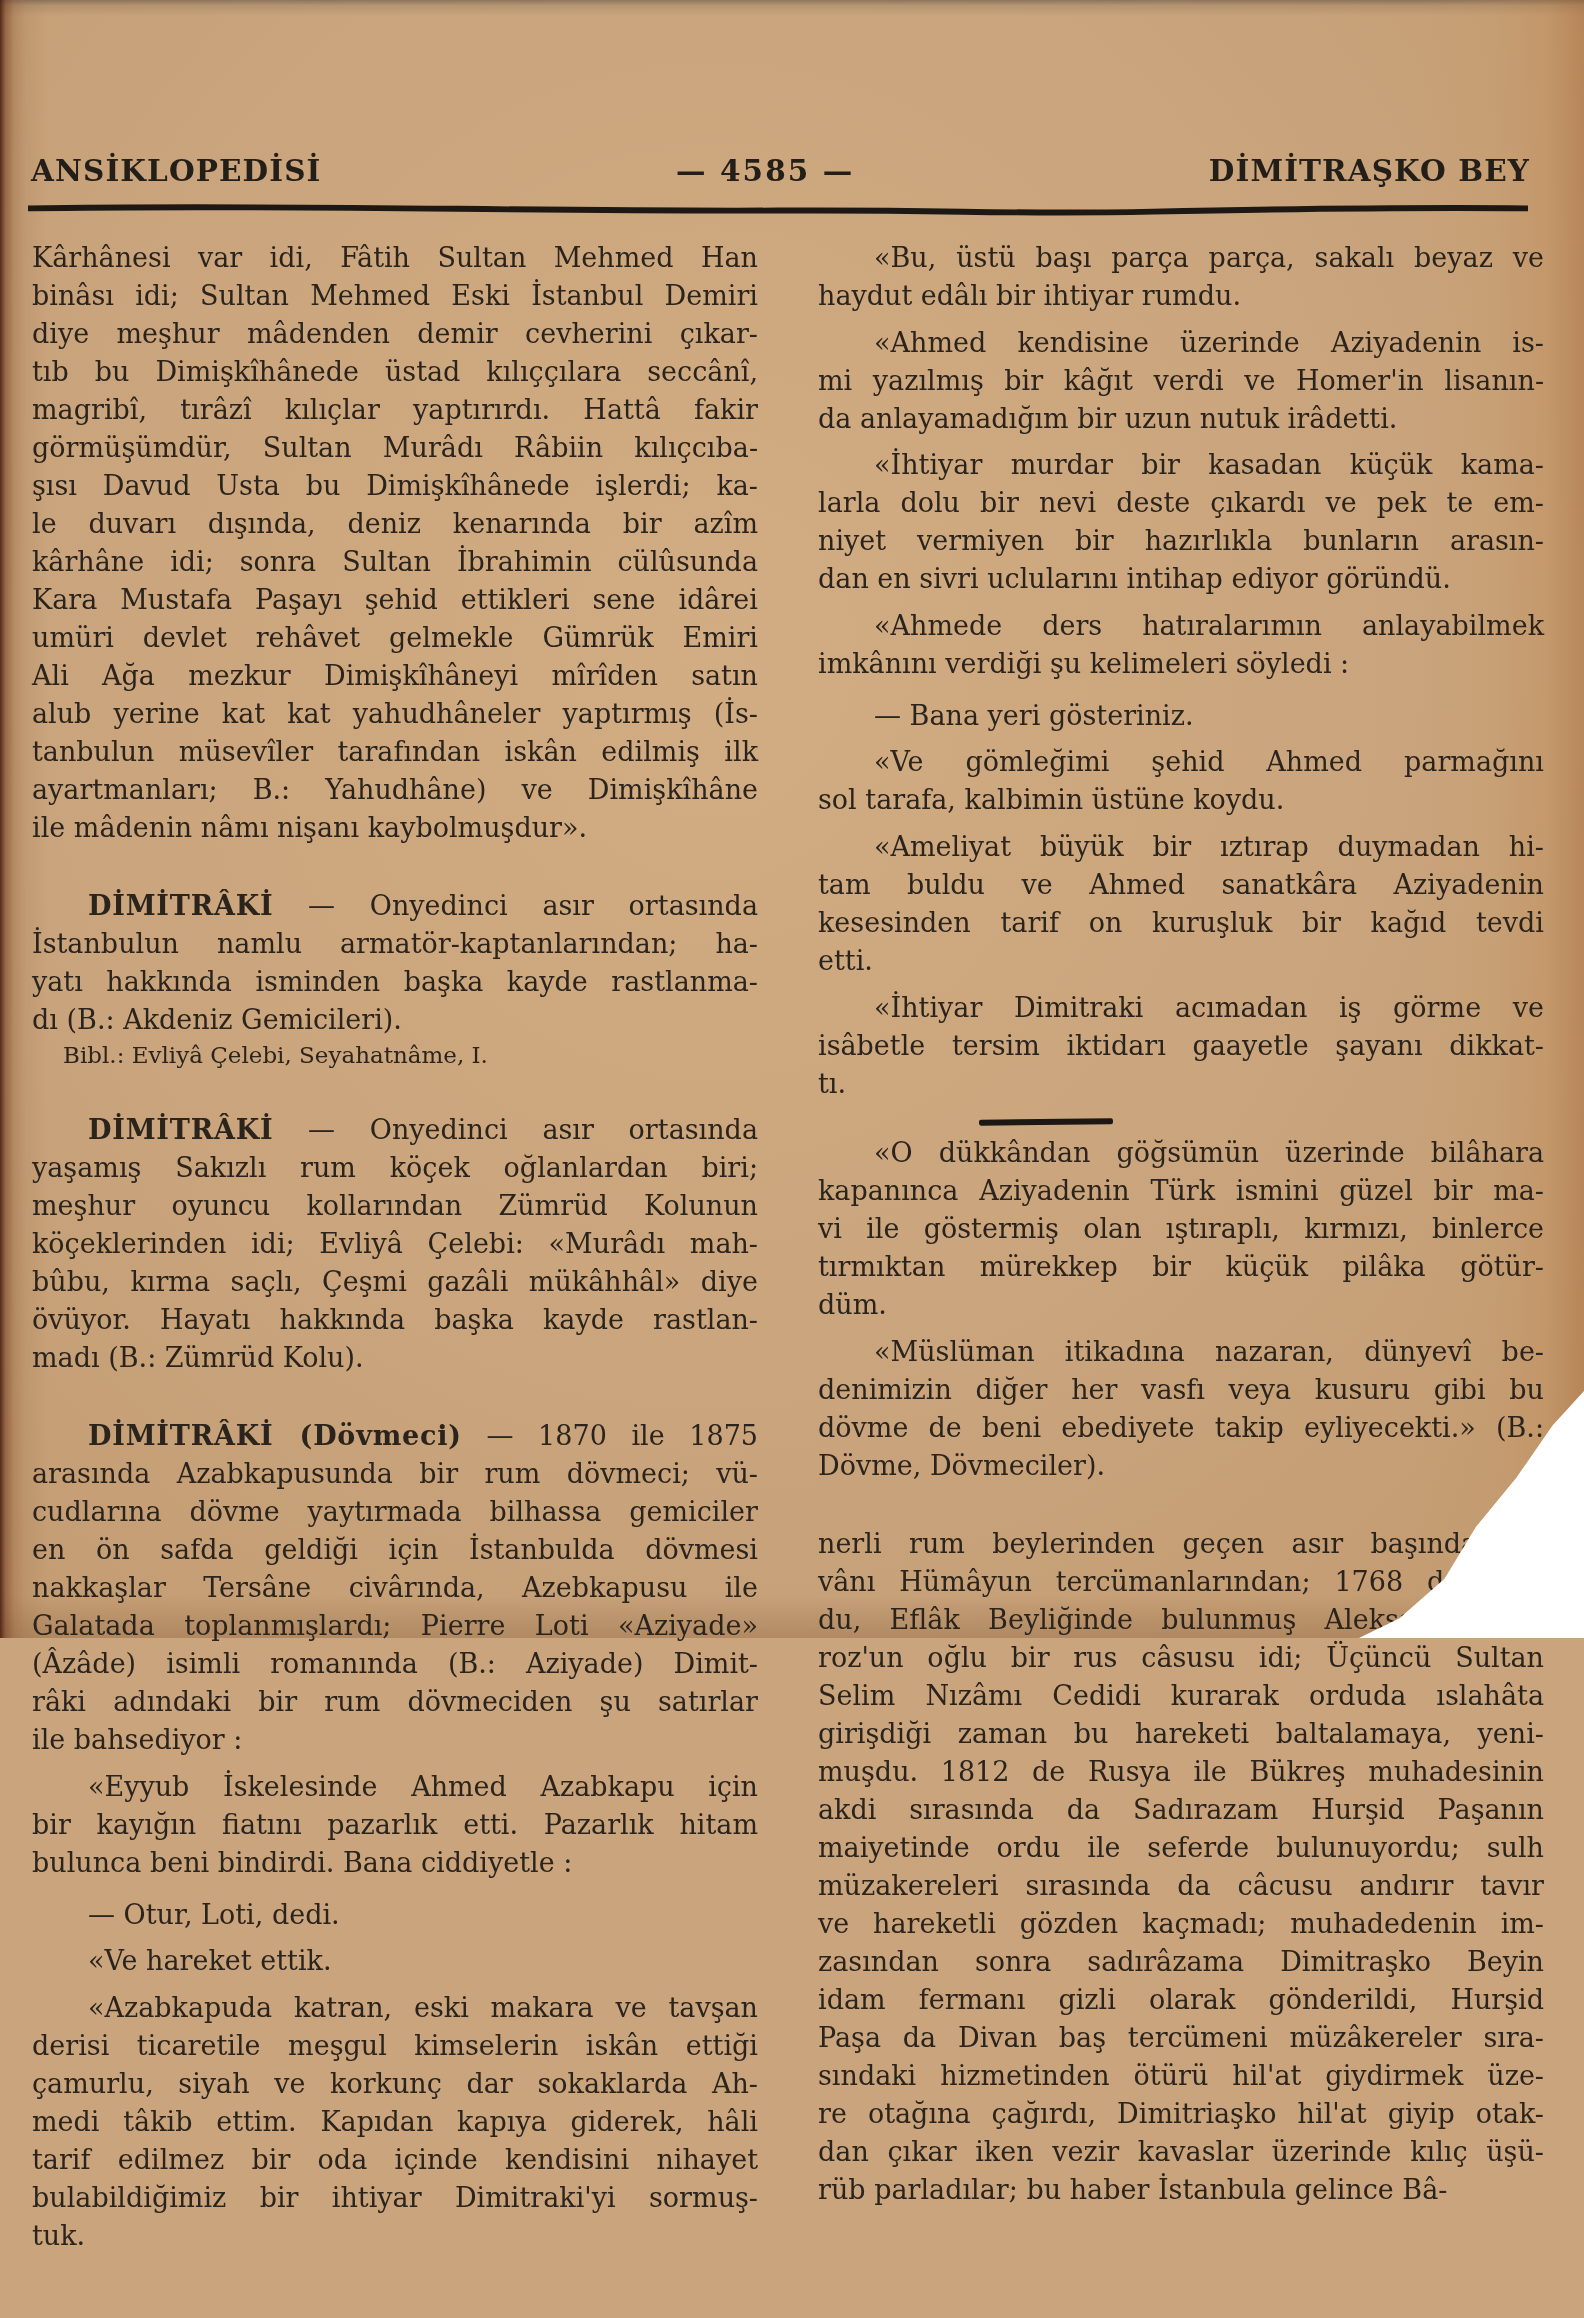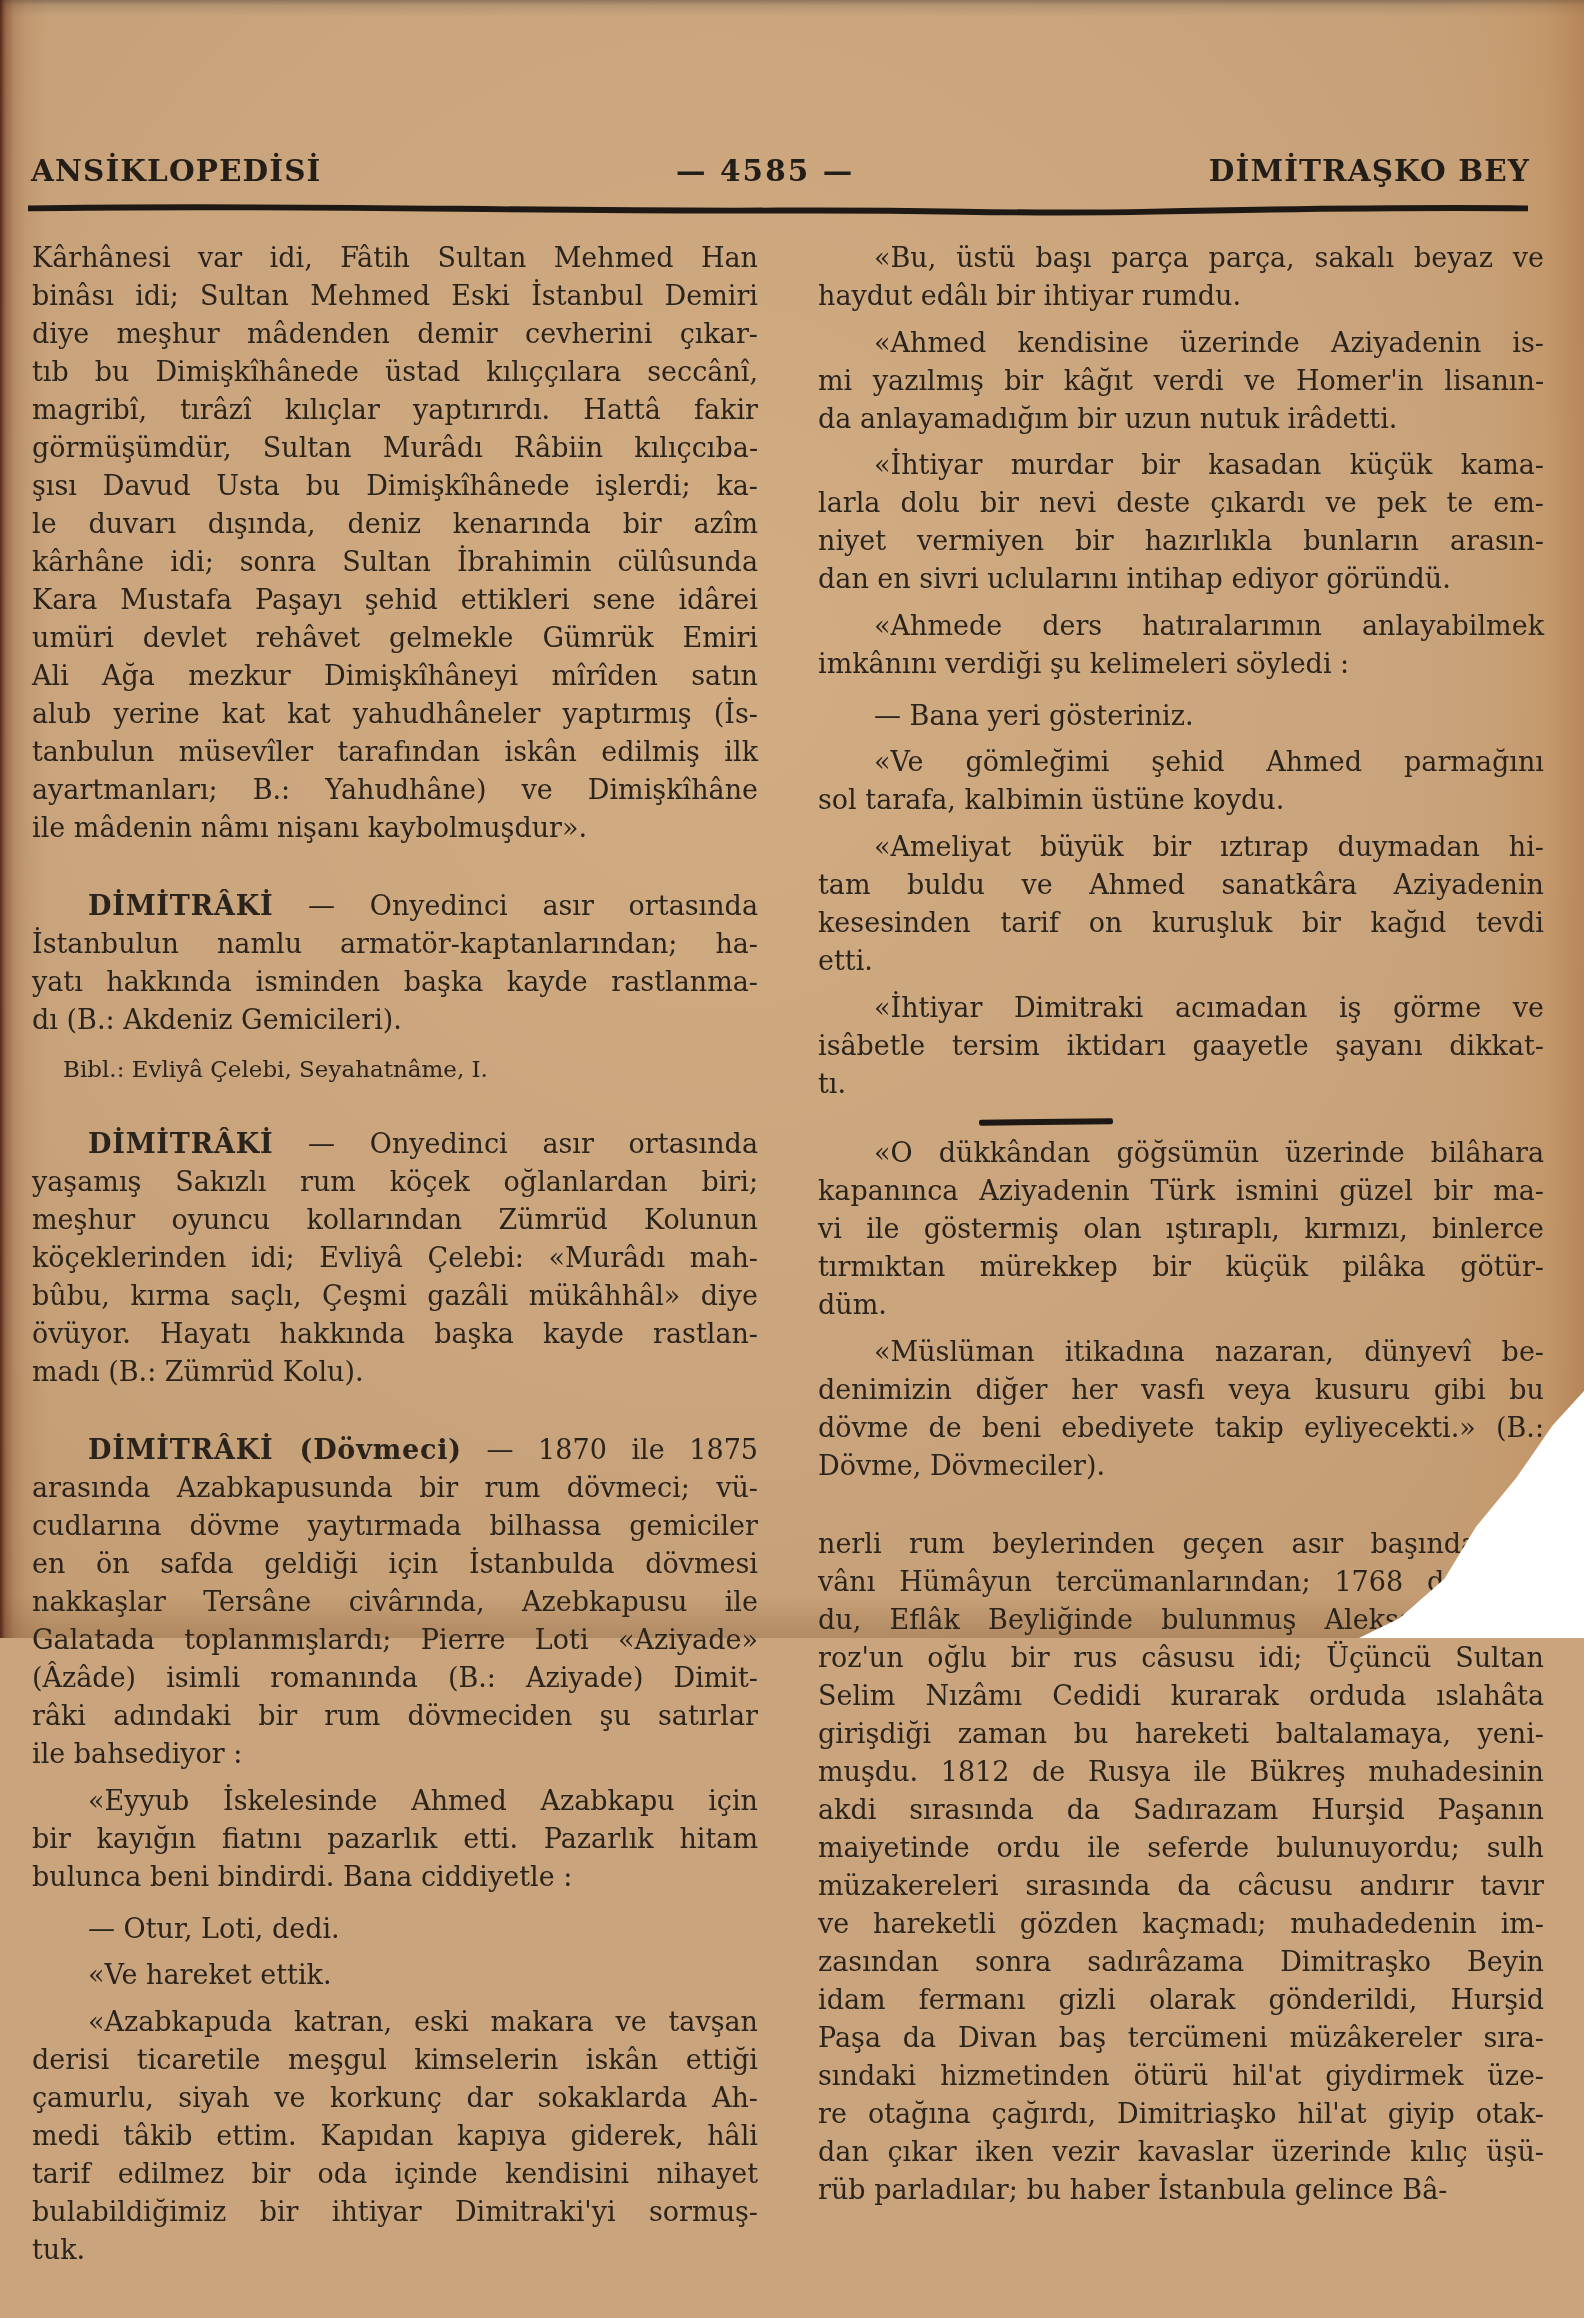--- a/index.html
+++ b/index.html
@@ -43,21 +43,21 @@
     font-size:27px;line-height:38px;
     text-align:justify;text-align-last:left;
     white-space:normal;
     color:#2b241d;
   }
   .line.j{text-align-last:justify;}
   .block{margin-top:8.6px;}
   .col .block:first-child{margin-top:0;}
   .block.entry{margin-top:40px;}
   .block.dialog{margin-top:14px;}
-  .block.bibl{margin-top:14px;}
+  .block.bibl{margin-top:0;}
   .block.para .line.first,
   .block.entry .line.first,
   .block.dialog .line{text-indent:56px;}
   .block.noind .line.first{text-indent:0;}
   .block.bibl .line{font-size:23px;line-height:32px;text-indent:31px;text-align-last:left;}
   .lead{font-weight:bold;letter-spacing:0.8px;}
   .block.rule{margin:16px 0 9.6px 0;}
   .block.rule .dash{width:134px;height:5.9px;background:#1d1813;margin-left:161px;border-radius:2.1px;transform:rotate(-0.6deg);}
 </style>
 </head>

